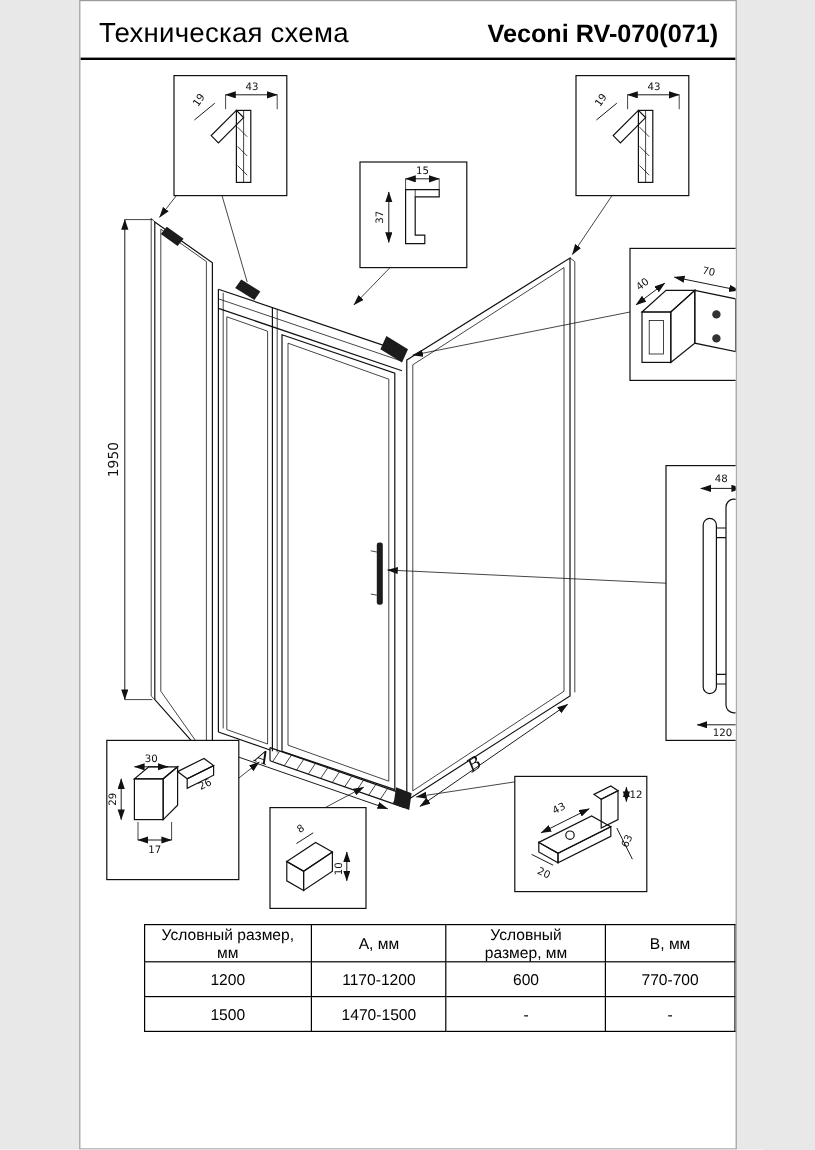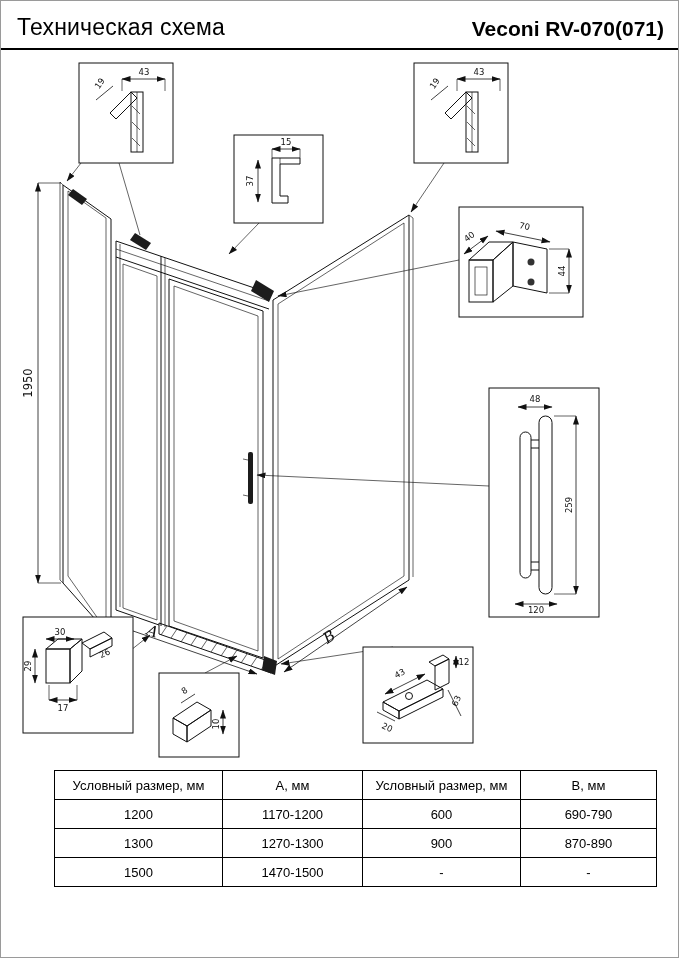--- a/index.html
+++ b/index.html
@@ -1,18 +1,18 @@
 <!DOCTYPE html>
 <html><head>
 <meta charset="utf-8">
 <style>
   * { margin:0; padding:0; box-sizing:border-box; }
   body { background:#e8e8e8; font-family:"Liberation Sans", sans-serif; }
   .page {
-    position:relative; width:679px; height:958px; margin:0 auto;
+    position:relative; width:548px; height:958px; margin:0 auto;
     background:#ffffff; border:1px solid #9a9a9a; overflow:hidden;
   }
   .header {
     display:flex; justify-content:space-between; align-items:flex-end;
     padding:13px 14px 7px 16px; border-bottom:2px solid #000;
   }
   .title { font-size:23px; font-weight:400; color:#000; letter-spacing:0.2px; }
   .model { font-size:21px; font-weight:700; color:#000;margin-left:24px; }
 
   .drawing { width:679px; height:712px; }
@@ -277,27 +277,21 @@
         <th>А, мм</th>
         <th>Условный размер, мм</th>
         <th>В, мм</th>
       </tr>
     </thead>
     <tbody>
       <tr>
         <td>1200</td>
         <td>1170-1200</td>
         <td>600</td>
-        <td>690-790</td>
-      </tr>
-      <tr>
-        <td>1300</td>
-        <td>1270-1300</td>
-        <td>900</td>
-        <td>870-890</td>
+        <td>770-700</td>
       </tr>
       <tr>
         <td>1500</td>
         <td>1470-1500</td>
         <td>-</td>
         <td>-</td>
       </tr>
     </tbody>
   </table>
 

